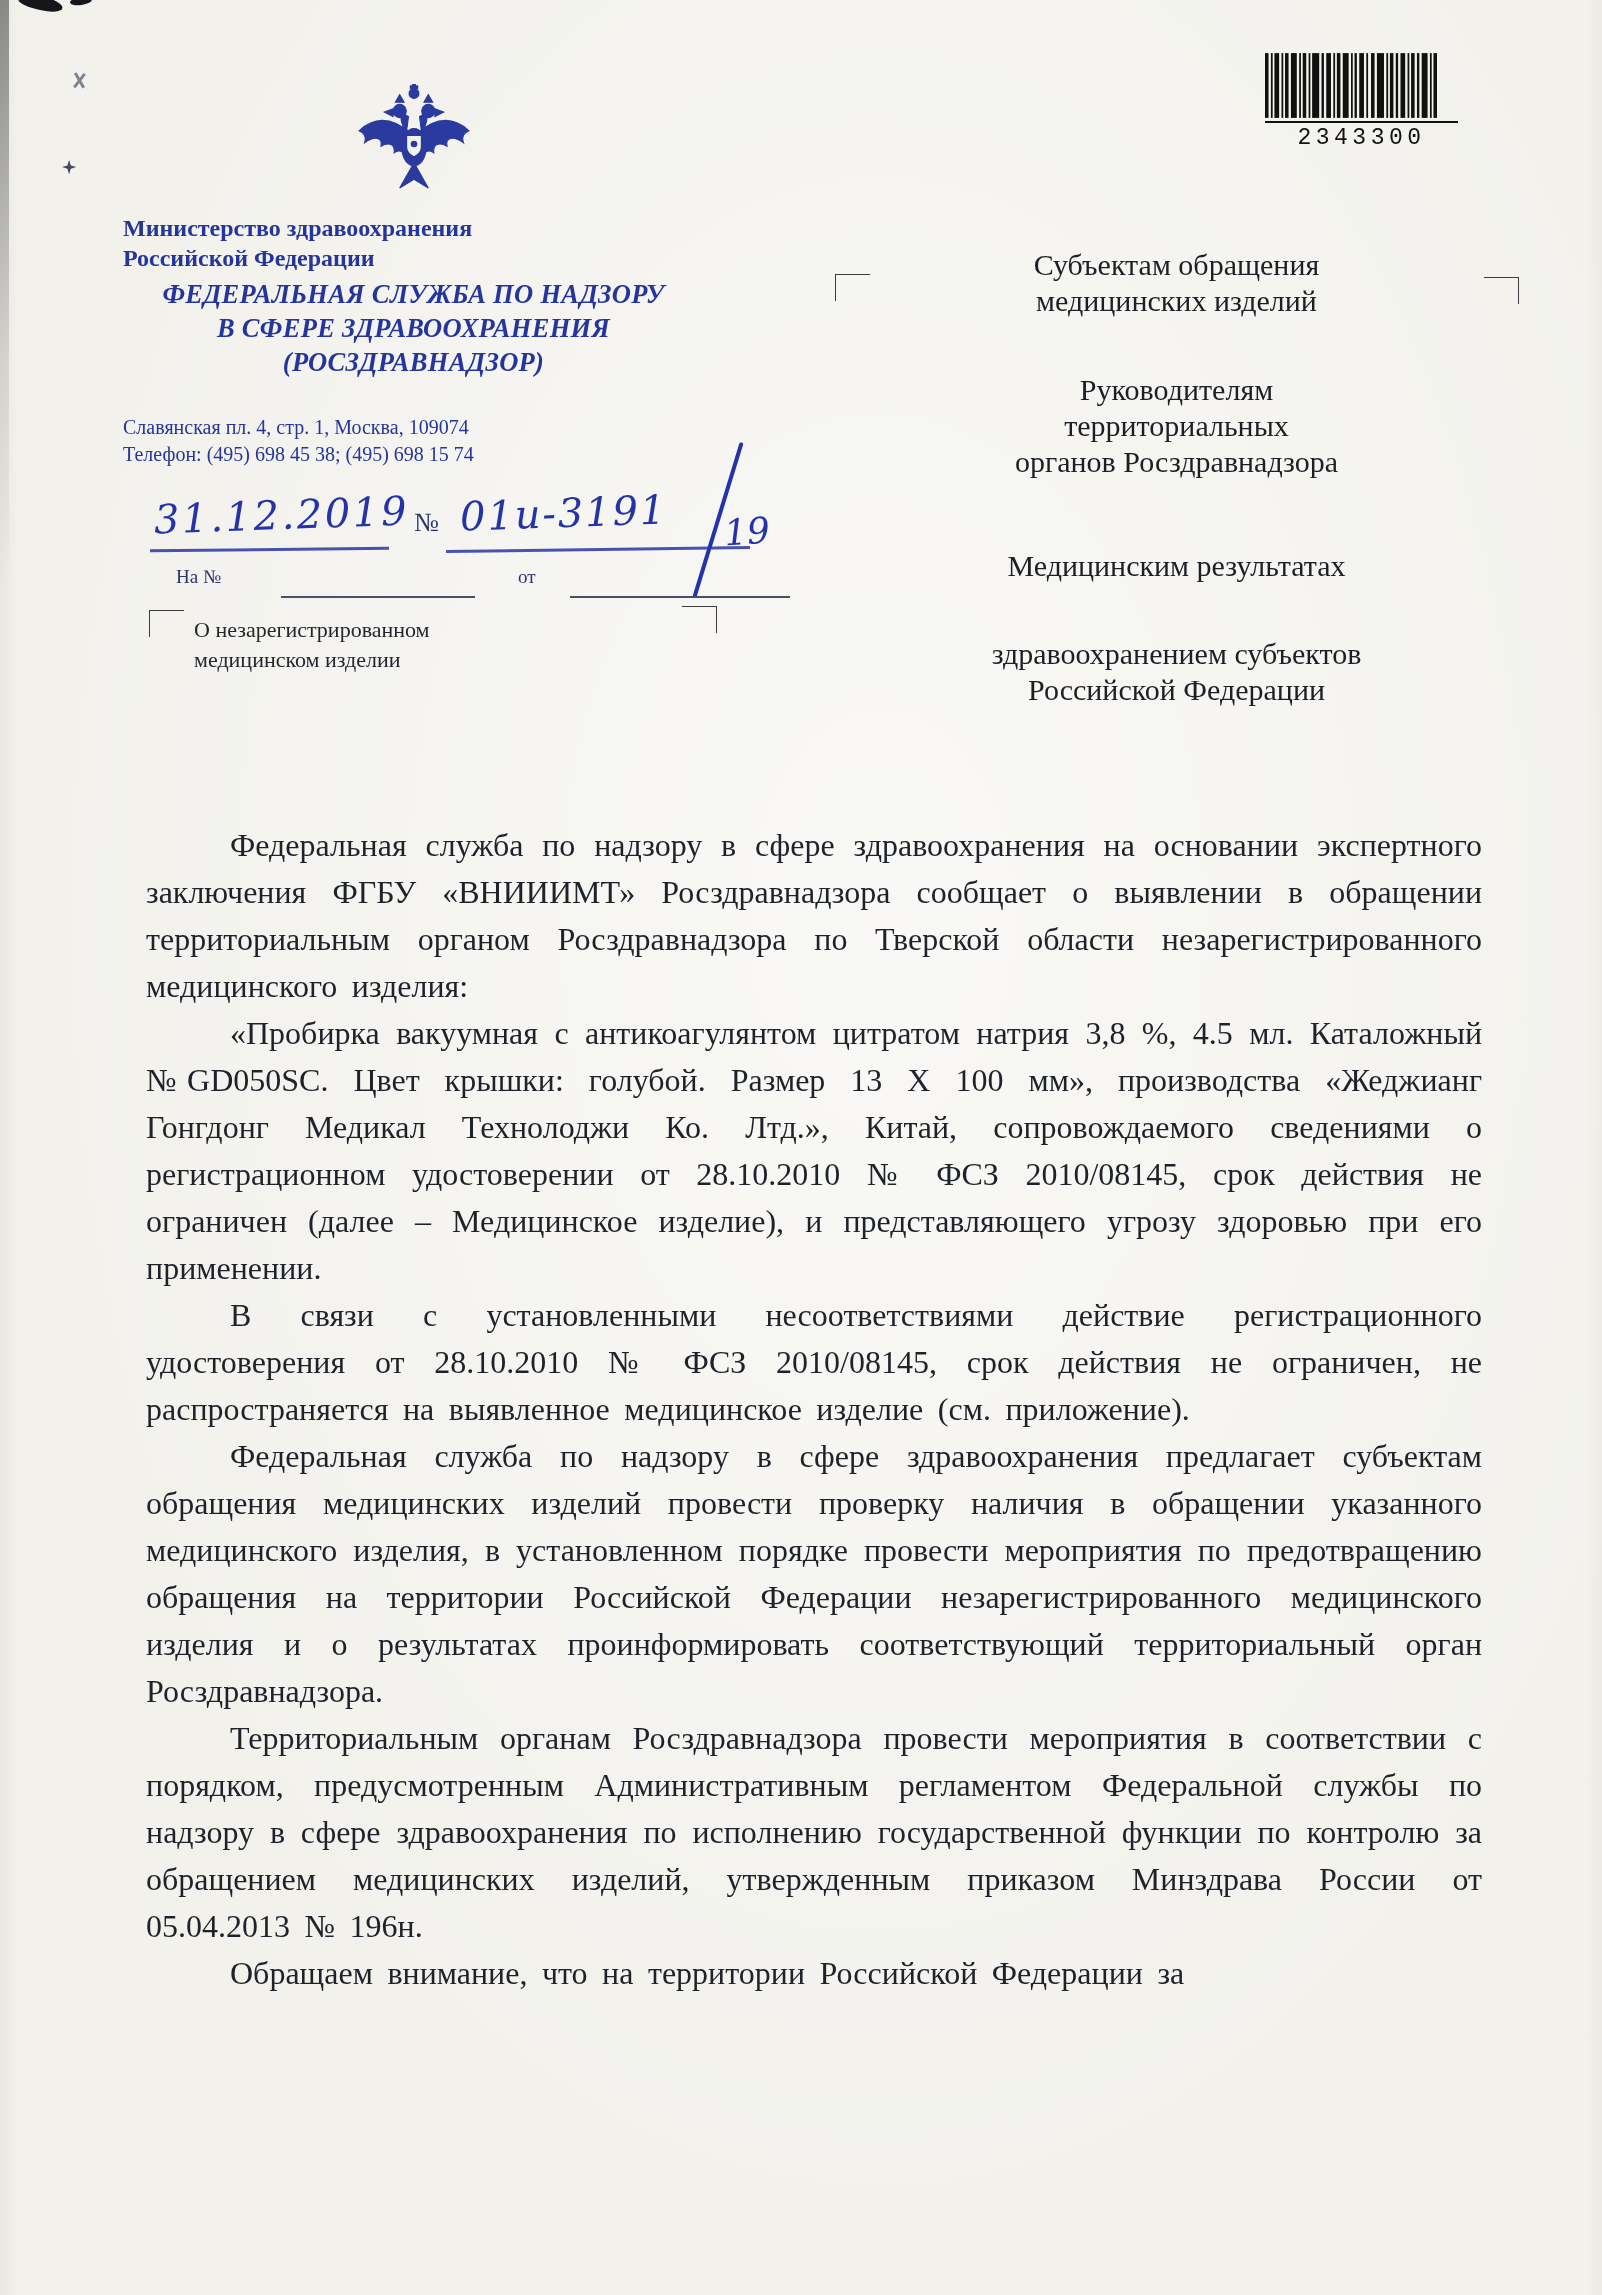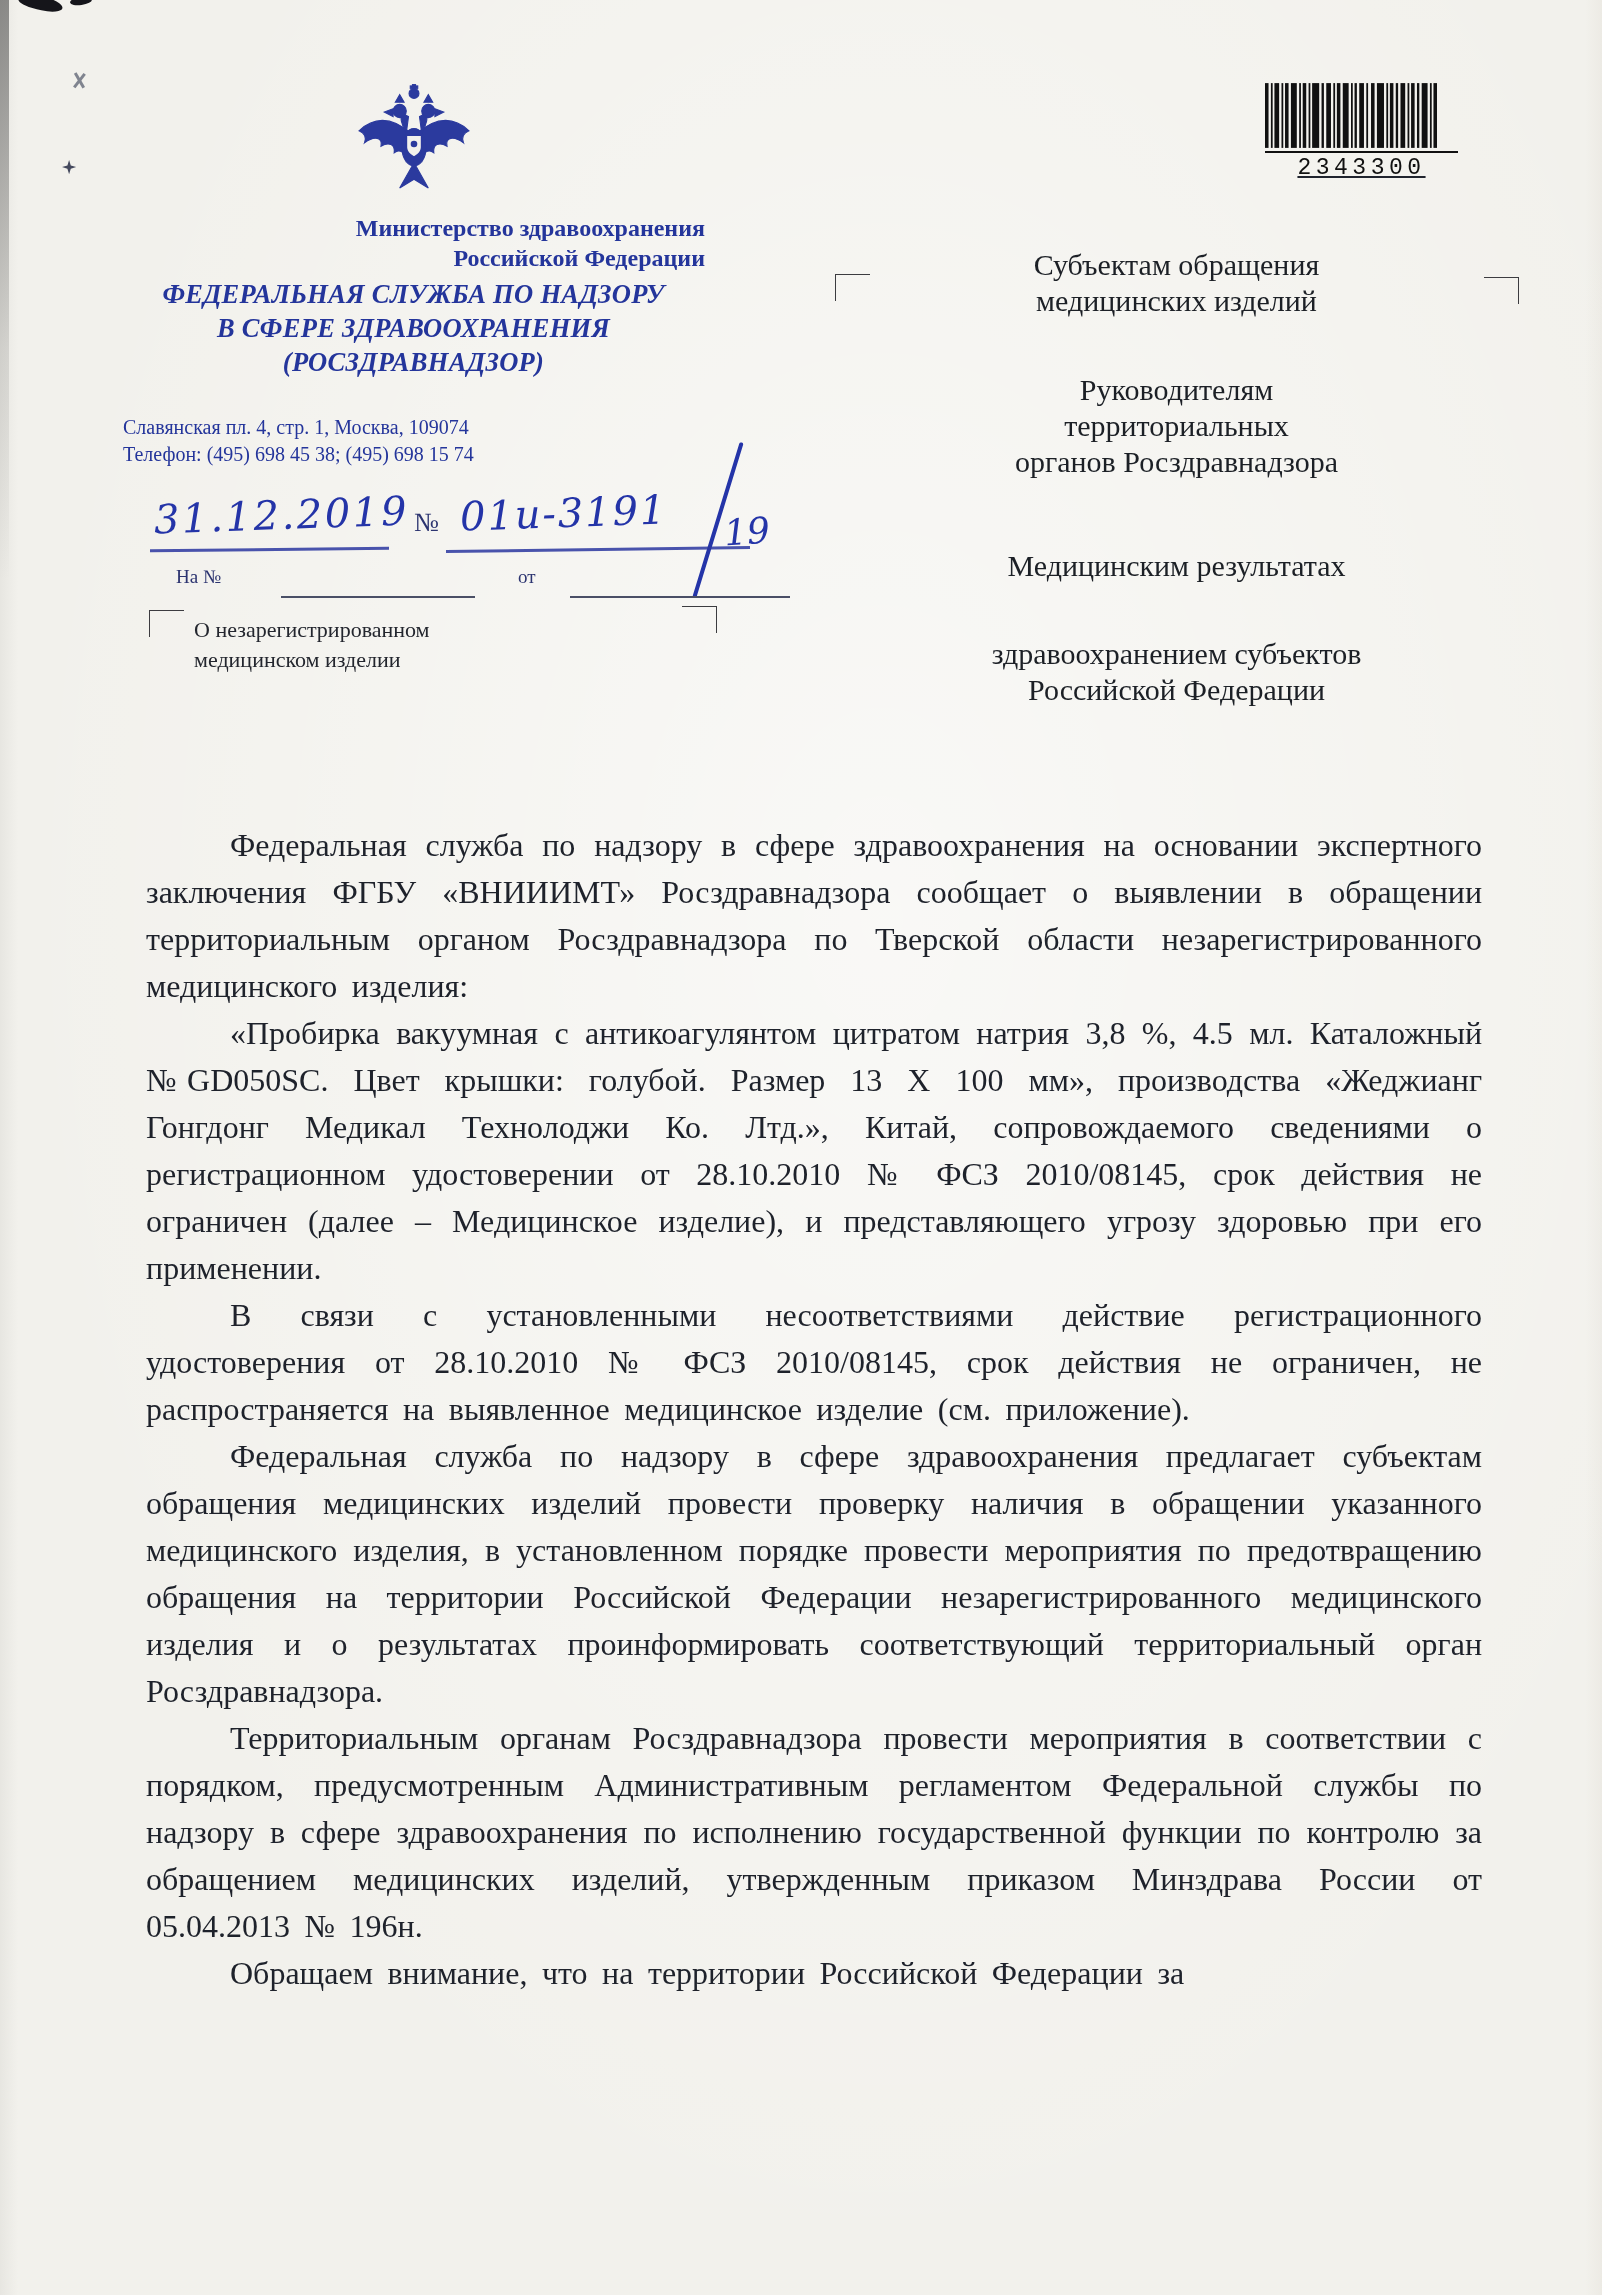--- a/index.html
+++ b/index.html
@@ -20,21 +20,21 @@
   .a2{left:70px;top:-2.6px;width:22px;height:7.8px;transform:rotate(-8deg);border-radius:50%;}
   .edge-shadow{position:absolute;left:0;top:0;width:9px;height:582px;
     background:linear-gradient(180deg,#3a3a3a,rgba(60,60,60,0.25) 60%,rgba(0,0,0,0));opacity:.55;}
   .mark-x{position:absolute;left:70px;top:72px;width:17px;height:17px;opacity:.75;}
   .mark-x:before,.mark-x:after{content:"";position:absolute;left:7.8px;top:0;width:2.6px;height:17px;background:#5a6070;}
   .mark-x:before{transform:rotate(38deg);} .mark-x:after{transform:rotate(-30deg);}
   .mark-star{position:absolute;left:62px;top:160px;width:14.2px;height:14.2px;background:#262c44;opacity:.85;
     clip-path:polygon(50% 0,62% 38%,100% 50%,62% 62%,50% 100%,38% 62%,0 50%,38% 38%);}
   
   .emblem{position:absolute;left:348px;top:72px;width:132px;height:155px;}
-  .lh-ministry{position:absolute;left:123px;top:213px;width:582px;text-align:right;
+  .lh-ministry{position:absolute;left:123px;top:213px;width:582px;text-align:left;
     color:#24359b;font-weight:bold;font-size:24px;line-height:30px;}
   .lh-agency{position:absolute;left:97px;top:277px;width:633px;text-align:center;
     color:#24359b;font-weight:bold;font-size:26.5px;line-height:34px;letter-spacing:0.3px;font-style:italic;}
   .lh-contact{position:absolute;left:123px;top:414px;width:582px;text-align:left;
     color:#24359b;font-size:20px;line-height:27px;}
   
   .hw{font-family:"DejaVu Serif", serif;font-style:italic;color:#2434a8;}
   .hw-date{position:absolute;left:154px;top:492px;font-size:40px;transform:rotate(-2deg);letter-spacing:2.6px;}
   .ref-no-label{position:absolute;left:414px;top:508px;color:#2c3470;font-size:26px;}
   .hw-num{position:absolute;left:460px;top:490px;font-size:40px;transform:rotate(-2deg);letter-spacing:1.9px;}
@@ -52,21 +52,21 @@
   .subject{position:absolute;left:194px;top:615px;width:452px;text-align:left;
     font-size:22px;line-height:30px;color:#23262e;}
   .bracket{position:absolute;width:34px;height:26px;border:0 solid #3c3c40;}
   .br-tl{border-left-width:1.9px;border-top-width:1.9px;}
   .br-tr{border-right-width:1.9px;border-top-width:1.9px;}
   .subj-bl{left:149px;top:610px;}
   .subj-br{left:682px;top:606px;}
   .addr-bl{left:835px;top:274px;}
   .addr-br{left:1484px;top:277px;}
   
-  .barcode-wrap{position:absolute;left:1265px;top:83px;width:193px;text-decoration:underline;}
+  .barcode-wrap{position:absolute;left:1265px;top:53px;width:193px;}
   .barcode-num{border-top:2.6px solid #111;margin-top:1.3px;text-align:center;
     font-family:"Liberation Mono", monospace;font-size:23px;letter-spacing:4.5px;color:#111;padding-top:1.3px;}
   
   .addressee{position:absolute;left:879px;width:595px;text-align:center;
     font-size:30px;line-height:36px;color:#1c2026;}
   .addr-0{top:247px;text-align:center;} .addr-1{top:372px;} .addr-2{top:548px;} .addr-3{top:636px;}
   
   .body-text{position:absolute;left:146px;top:822px;width:1336px;
     font-size:32px;line-height:47px;text-align:justify;color:#1e222b;word-spacing:6.5px;}
   .body-text p{margin:0;text-indent:84px;}

